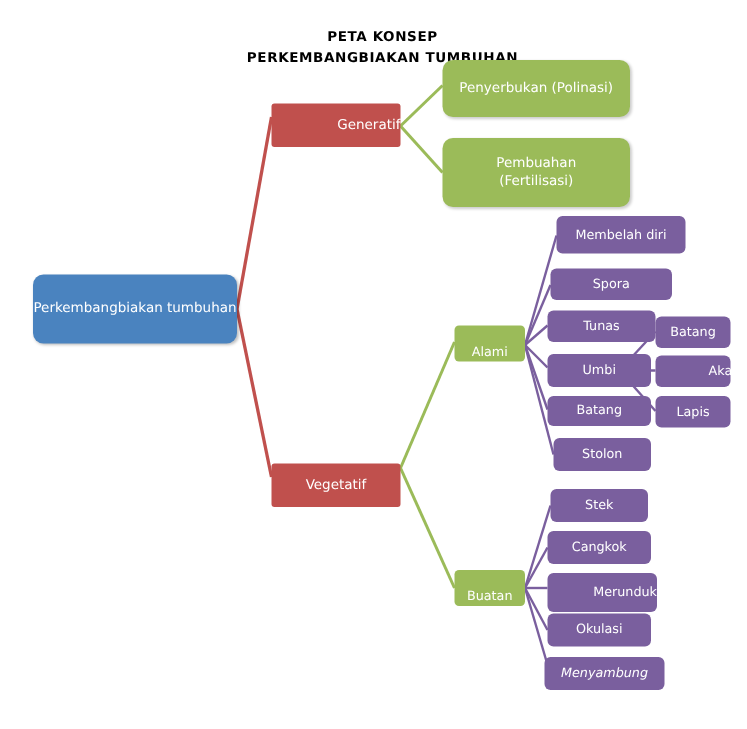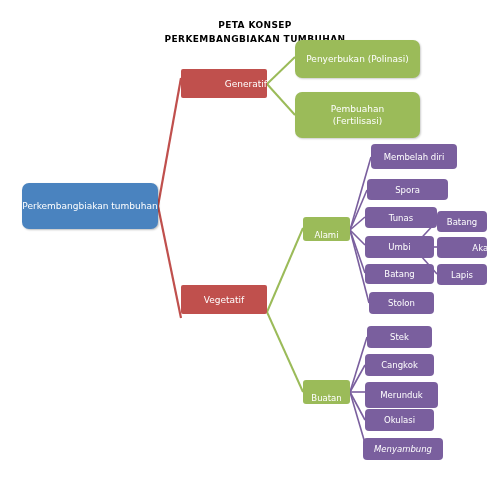--- a/index.html
+++ b/index.html
@@ -127,21 +127,21 @@
   </div>
 
   <div class="node root" style="left:22px; top:183px; width:136px; height:46px;">
     <span>Perkembangbiakan tumbuhan</span>
   </div>
 
   <div class="node level1" style="left:181px; top:69px; width:86px; height:29px;justify-content:flex-end;">
     <span>Generatif</span>
   </div>
 
-  <div class="node level1" style="left:181px; top:285px; width:86px; height:29px;align-items:center;">
+  <div class="node level1" style="left:181px; top:309px; width:86px; height:29px;align-items:center;">
     <span>Vegetatif</span>
   </div>
 
   <div class="node level2" style="left:295px; top:40px; width:125px; height:38px;">
     <span>Penyerbukan  (Polinasi)</span>
   </div>
 
   <div class="node level2" style="left:295px; top:92px; width:125px; height:46px; flex-direction:column;">
     <span>Pembuahan</span>
     <span>(Fertilisasi)</span>
@@ -192,21 +192,21 @@
   </div>
 
   <div class="node level3" style="left:367px; top:326px; width:65px; height:22px;">
     <span>Stek</span>
   </div>
 
   <div class="node level3" style="left:365px; top:354px; width:69px; height:22px;">
     <span>Cangkok</span>
   </div>
 
-  <div class="node level3" style="left:365px; top:382px; width:73px; height:26px;">
+  <div class="node level3" style="left:365px; top:382px; width:73px; height:26px;justify-content:flex-end;">
     <span>Merunduk</span>
   </div>
 
   <div class="node level3" style="left:365px; top:409px; width:69px; height:22px;">
     <span>Okulasi</span>
   </div>
 
   <div class="node level3" style="left:363px; top:438px; width:80px; height:22px;font-style:italic;">
     <span>Menyambung</span>
   </div>

